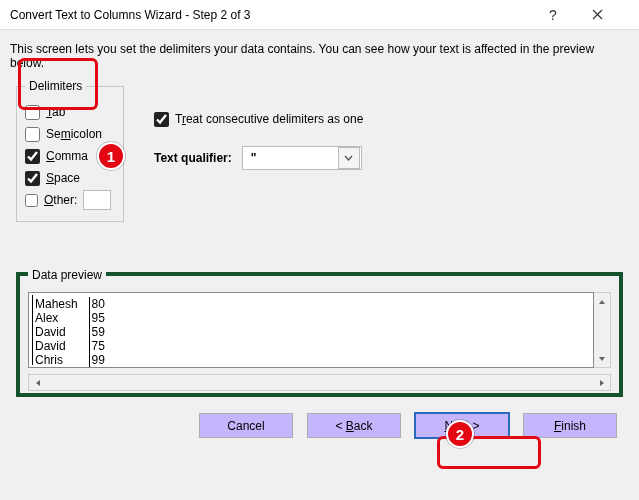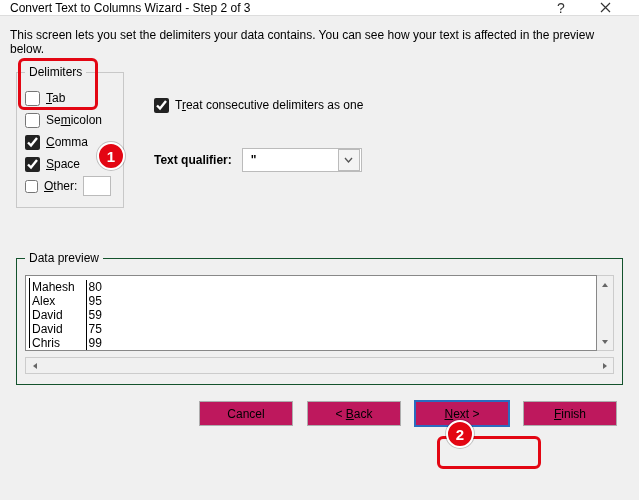--- a/index.html
+++ b/index.html
@@ -1,19 +1,19 @@
 <!DOCTYPE html>
 <html><head>
 <meta charset="utf-8">
 <style>
   * { box-sizing: border-box; font-family: "Segoe UI", Tahoma, sans-serif; }
   html, body { margin: 0; padding: 0; }
   body { width: 639px; height: 500px; background: #f0f0f0; color: #000; font-size: 12px; }
 
-  .titlebar { display: flex; align-items: center; height: 16px; padding: 0 12px 0 10px; background: #fff; border-bottom: 1px solid #ddd; }
+  .titlebar { display: flex; align-items: center; height: 30px; padding: 0 20px 0 10px; background: #fff; border-bottom: 1px solid #ddd; }
   .titlebar .title { flex: 1; font-size: 12px; }
   .titlebar .btn { width: 44px; height: 30px; display: flex; align-items: center; justify-content: center; font-size: 14px; color: #333; }
   .titlebar .btn.help { font-size: 14px; }
   .titlebar .btn.close svg { width: 11px; height: 11px; }
 
   .desc { padding: 12px 10px 16px; }
 
   .content { position: relative; padding: 0 16px; }
 
   .fieldset-label { position: absolute; top: -8px; left: 8px; background: #f0f0f0; padding: 0 4px; font-size: 12px; }
@@ -21,55 +21,55 @@
 
   .row-area { display: flex; gap: 30px; align-items: flex-start; }
 
   .chk { display: flex; align-items: center; height: 22px; }
   .chk input { width: 15px; height: 15px; margin: 0 6px 0 0; accent-color: #222; }
   .chk label { font-size: 12px; }
   .chk label u { text-decoration: underline; }
   .other-row input.txt { width: 28px; height: 20px; margin-left: 6px; border: 1px solid #bbb; background: #fff; }
 
   .opts { padding-top: 22px; }
-  .opts .chk { margin-bottom: 32px; }
+  .opts .chk { margin-bottom: 16px; }
   .qualrow { display: flex; align-items: center; gap: 10px; font-weight: bold; }
   .qualrow .combo { display: flex; align-items: center; border: 1px solid #bbb; background: #fff; height: 24px; width: 120px; }
   .qualrow .combo .val { flex: 1; padding: 0 8px; font-size: 12px; }
   .qualrow .combo .drop { width: 22px; height: 22px; border: 1px solid #bbb; margin: 0 1px 0 0; display: flex; align-items: center; justify-content: center; background: #f4f4f4; }
   .qualrow .combo .drop svg { width: 9px; height: 6px; }
 
   .highlight-box { position: absolute; border: 3px solid #e30613; border-radius: 6px; pointer-events: none; }
   .hl1 { left: 18px; top: 58px; width: 80px; height: 52px; }
   .hl2 { left: 437px; top: 436px; width: 104px; height: 33px; z-index: 5; }
 
   .badge { position: absolute; width: 28px; height: 28px; border-radius: 50%; background: #e30613; border: 2px solid #fff; color: #fff; font-weight: 700; font-size: 15px; display: flex; align-items: center; justify-content: center; pointer-events: none; box-shadow: 0 0 0 1px rgba(0,0,0,.2); }
   .b1 { left: 97px; top: 142px; }
   .b2 { left: 446px; top: 420px; z-index: 6; }
 
   .preview-area { margin: 50px 16px 0; }
-  .preview-group { position: relative; border: 1px solid #14532d; padding: 16px 8px 10px; }
+  .preview-group { position: relative; border: 4px solid #14532d; padding: 16px 8px 2px; }
   .preview-box { display: flex; height: 76px; }
   .preview-inner { flex: 1; background: #fff; border: 1px solid #888; position: relative; overflow: hidden; }
   .vscroll { width: 17px; background: #f0f0f0; border: 1px solid #ccc; border-left: none; display: flex; flex-direction: column; justify-content: space-between; }
   .vscroll .arr { height: 17px; display:flex; align-items:center; justify-content:center; }
   .vscroll svg { width: 8px; height: 6px; fill: #666; }
 
   .preview-inner table { border-collapse: collapse; font-family: Consolas, "Courier New", monospace; font-size: 12px; margin: 4px 0 0 4px; }
   .preview-inner td { padding: 0 2px; border-right: 1px solid #000; white-space: pre; }
   .preview-inner td:first-child { width: 56px; }
   .preview-inner td:last-child { border-right: none; margin-top: 48px; }
   .preview-inner .vline-start { position:absolute; left:3px; top:2px; bottom:2px; border-left:1px solid #000; }
 
   .hscroll { margin-top: 6px; height: 17px; background: #f0f0f0; border: 1px solid #ccc; display:flex; justify-content: space-between; }
   .hscroll .arr { width: 17px; display:flex; align-items:center; justify-content:center; }
   .hscroll svg { width: 6px; height: 8px; fill: #666; }
 
   .buttons { display: flex; justify-content: flex-end; gap: 14px; padding: 16px 22px 0; }
-  .buttons button { width: 94px; height: 25px; background: #be185d; border: 1px solid #adadad; font-size: 12px; }
+  .buttons button { width: 94px; height: 25px; background: #c4b5fd; border: 1px solid #adadad; font-size: 12px; }
   .buttons button.primary { outline: 2px solid #2a6bbf; outline-offset: -1px; }
   .buttons button u { text-decoration: underline; }
 </style>
 </head>
 <body>
 
 <div class="titlebar">
   <div class="title">Convert Text to Columns Wizard - Step 2 of 3</div>
   <div class="btn help">?</div>
   <div class="btn close">

